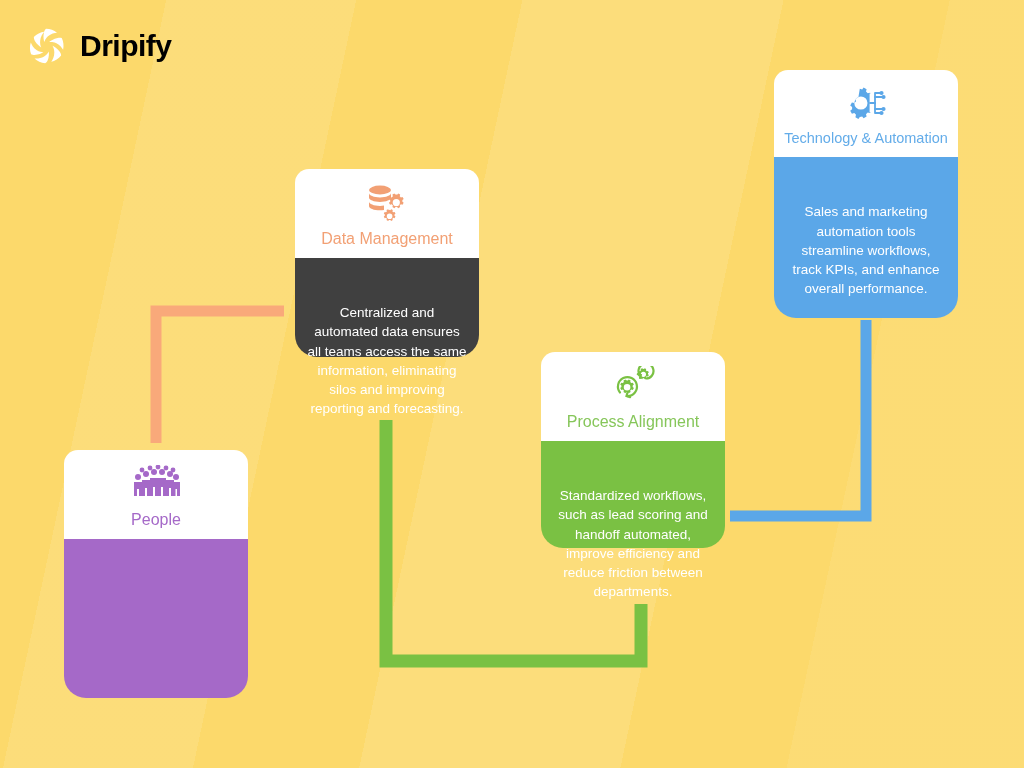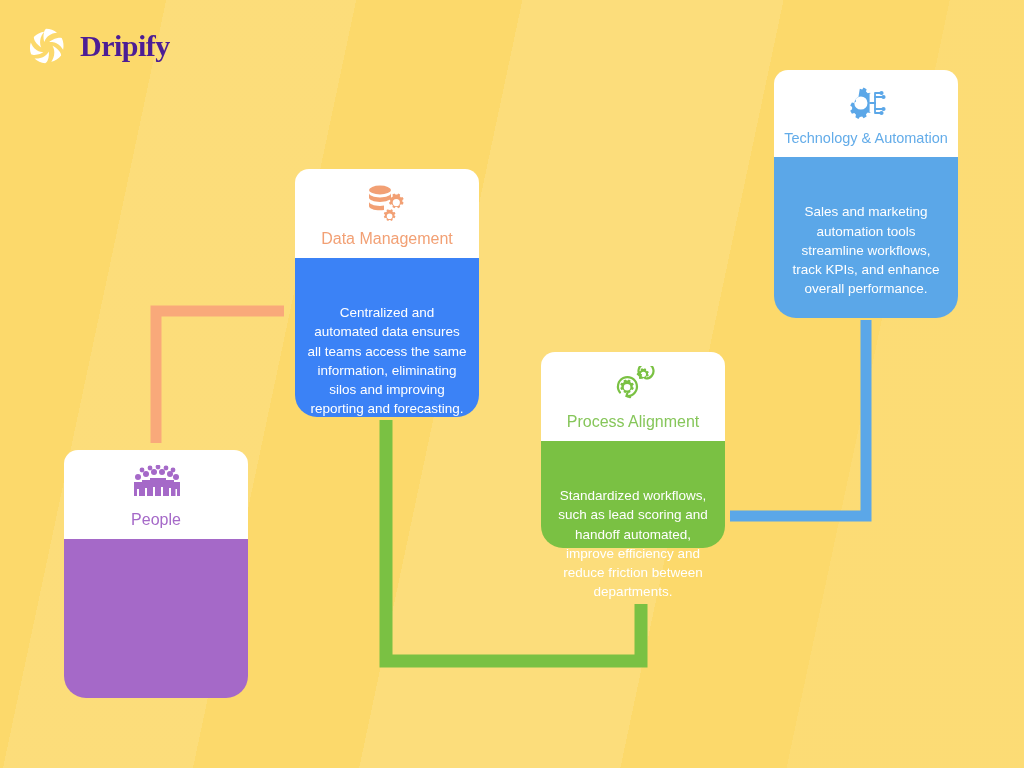--- a/index.html
+++ b/index.html
@@ -44,26 +44,25 @@
   .logo {
     position: absolute;
     left: 24px;
     top: 24px;
     display: flex;
     align-items: center;
     gap: 12px;
   }
   .logo-mark { width: 44px; height: 44px; display: block; }
   .logo-text {
-    color: #4c1d95;
+    color: #000000;
     font-size: 30px;
     font-weight: bold;
     letter-spacing: -0.5px;
     line-height: 1;
-    font-family: Liberation Serif, serif;
   }
 
   
   .connectors {
     position: absolute;
     inset: 0;
     pointer-events: none;
   }
 
   
@@ -98,21 +97,21 @@
     line-height: 1.42;
     text-align: center;
     padding: 16px 12px 10px;
     flex: 1;
     margin-top: 29px;
   }
 
   
   #card-people      { left: 64px;  top: 450px; width: 184px; height: 248px; background: #A569C8; gap: 24px; }
   #card-people      .card-title { color: #A569C8; }
-  #card-data        { left: 295px; top: 169px; width: 184px; height: 248px; background: #3b82f6; }
+  #card-data        { left: 295px; top: 169px; width: 184px; height: 188px; background: #404040; }
   #card-data        .card-title { color: #F2A074; }
   #card-process     { left: 541px; top: 352px; width: 184px; height: 196px; background: #7AC143; }
   #card-process     .card-title { color: #86C65A; }
   #card-tech        { left: 774px; top: 70px;  width: 184px; height: 248px; background: #5BA7E8; }
   #card-tech        .card-title { color: #63ACE9; font-size: 14.5px; }
 </style>
 </head>
 <body>
 
 <div id="stage">

